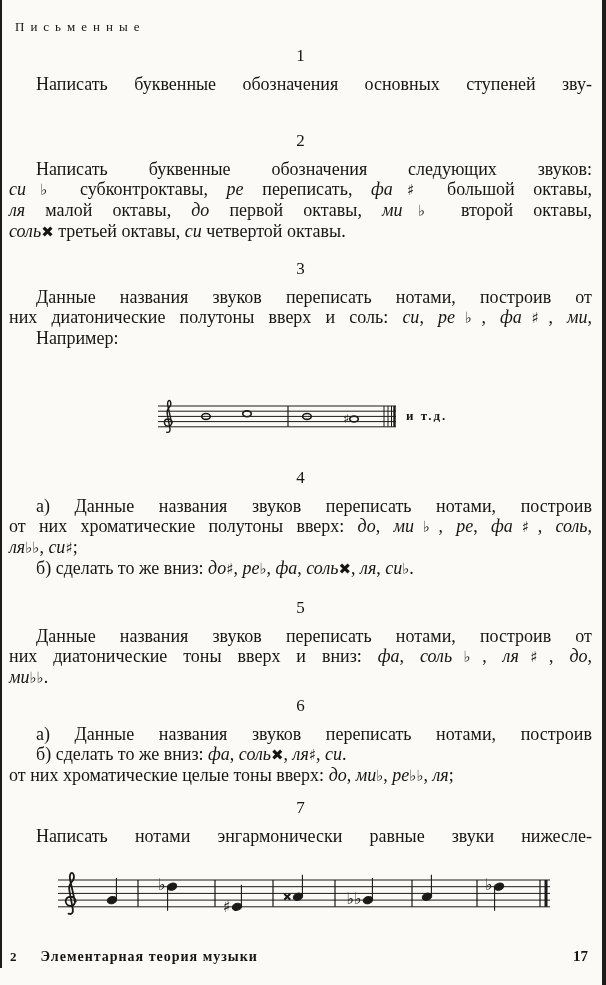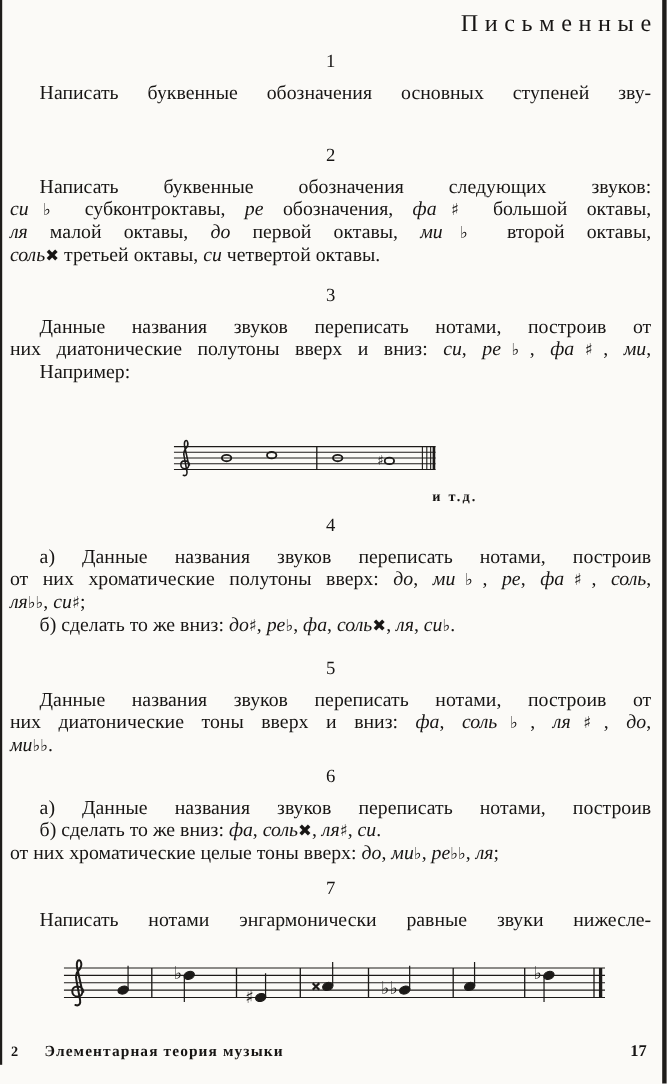--- a/index.html
+++ b/index.html
@@ -8,21 +8,21 @@
     background:#fbfaf7;color:#171514;
     font-family:"Liberation Serif","DejaVu Serif",serif;
   }
   .edge{position:absolute;background:#1e1c1a;}
   #edge-left{left:0;top:0;width:2px;height:968px;}
   #edge-right{right:0;top:0;width:4px;height:985px;}
 
   .abs{position:absolute;}
   .col{left:9px;width:583px;}
 
-  #title{top:8px;text-align:right;font-size:22px;letter-spacing:6px;padding-left:6px;}
+  #title{top:19px;text-align:left;font-size:13px;letter-spacing:6px;padding-left:6px;}
 
   .num{text-align:center;font-size:17px;}
   .body{font-size:18px;line-height:20px;}
   .tline{text-align:justify;text-align-last:justify;white-space:normal;}
   .tline.last{text-align-last:left;}
   .tline.ind{text-indent:27px;}
   .nn{font-style:italic;}
   .ac{font-family:"DejaVu Sans",sans-serif;font-style:normal;font-size:15px;}
 
   #num1{top:46px;}  #body1{top:74px;}
@@ -30,22 +30,22 @@
   #num3{top:259px;} #body3{top:287px;}
   #num4{top:468px;} #body4{top:496px;}
   #num5{top:598px;} #body5{top:626px;}
   #num6{top:696px;} #body6{top:724px;}
   #num7{top:798px;} #body7{top:826px;}
 
   .staffwrap{position:absolute;}
   #staff-a{left:158px;top:394px;width:400px;height:50px;}
   #staff-b{left:58px;top:867px;width:548px;height:62px;}
   #staff-a-label{
-    position:absolute;left:235px;top:14px;
-    font-weight:bold;font-size:13px;letter-spacing:2px;margin-top:35px;
+    position:absolute;left:248px;top:14px;
+    font-weight:bold;font-size:13px;letter-spacing:2px;
   }
 
   #footer{left:10px;top:948px;width:584px;display:flex;align-items:baseline;font-weight:bold;}
   #footer-mark{font-size:13px;}
   #book-title{font-size:14px;margin-left:24px;letter-spacing:1px;}
   #page-number{margin-left:auto;font-size:15px;margin-right:6px;text-align:right;}
 </style>
 </head>
 <body>
 
@@ -55,29 +55,29 @@
 <div id="title" class="abs col">Письменные</div>
 
 <div id="num1" class="abs col num">1</div>
 <div id="body1" class="abs col body">
     <div class="tline ind"><span>Написать буквенные обозначения основных ступеней зву-</span></div>
   </div>
 
 <div id="num2" class="abs col num">2</div>
 <div id="body2" class="abs col body">
     <div class="tline ind"><span>Написать буквенные обозначения следующих звуков:</span></div>
-    <div class="tline"><span class="nn">си</span><span class="ac">♭</span><span> субконтроктавы, </span><span class="nn">ре</span><span> обозначения, </span><span class="nn">фа</span><span class="ac">♯</span><span> большой октавы,</span></div>
+    <div class="tline"><span class="nn">си</span><span class="ac">♭</span><span> субконтроктавы, </span><span class="nn">ре</span><span> переписать, </span><span class="nn">фа</span><span class="ac">♯</span><span> большой октавы,</span></div>
     <div class="tline"><span class="nn">ля</span><span> малой октавы, </span><span class="nn">до</span><span> первой октавы, </span><span class="nn">ми</span><span class="ac">♭</span><span> второй октавы,</span></div>
     <div class="tline last"><span class="nn">соль</span><span class="ac">✖</span><span> третьей октавы, </span><span class="nn">си</span><span> четвертой октавы.</span></div>
   </div>
 
 <div id="num3" class="abs col num">3</div>
 <div id="body3" class="abs col body">
     <div class="tline ind"><span>Данные названия звуков переписать нотами, построив от</span></div>
-    <div class="tline"><span>них диатонические полутоны вверх и вниз: </span><span class="nn">си</span><span>, </span><span class="nn">ре</span><span class="ac">♭</span><span>, </span><span class="nn">фа</span><span class="ac">♯</span><span>, </span><span class="nn">ми</span><span>,</span></div>
+    <div class="tline"><span>них диатонические полутоны вверх и соль: </span><span class="nn">си</span><span>, </span><span class="nn">ре</span><span class="ac">♭</span><span>, </span><span class="nn">фа</span><span class="ac">♯</span><span>, </span><span class="nn">ми</span><span>,</span></div>
     <div class="tline ind last"><span>Например:</span></div>
   </div>
 
 <div id="staff-a" class="staffwrap">
   <span id="staff-a-label">и т.д.</span>
 <svg width="400" height="50" viewBox="0 0 400 50">
       <line x1="0" y1="12" x2="238" y2="12" stroke="#1c1a18" stroke-width="1"></line>
       <line x1="0" y1="17.2" x2="238" y2="17.2" stroke="#1c1a18" stroke-width="1"></line>
       <line x1="0" y1="22.4" x2="238" y2="22.4" stroke="#1c1a18" stroke-width="1"></line>
       <line x1="0" y1="27.6" x2="238" y2="27.6" stroke="#1c1a18" stroke-width="1"></line>

